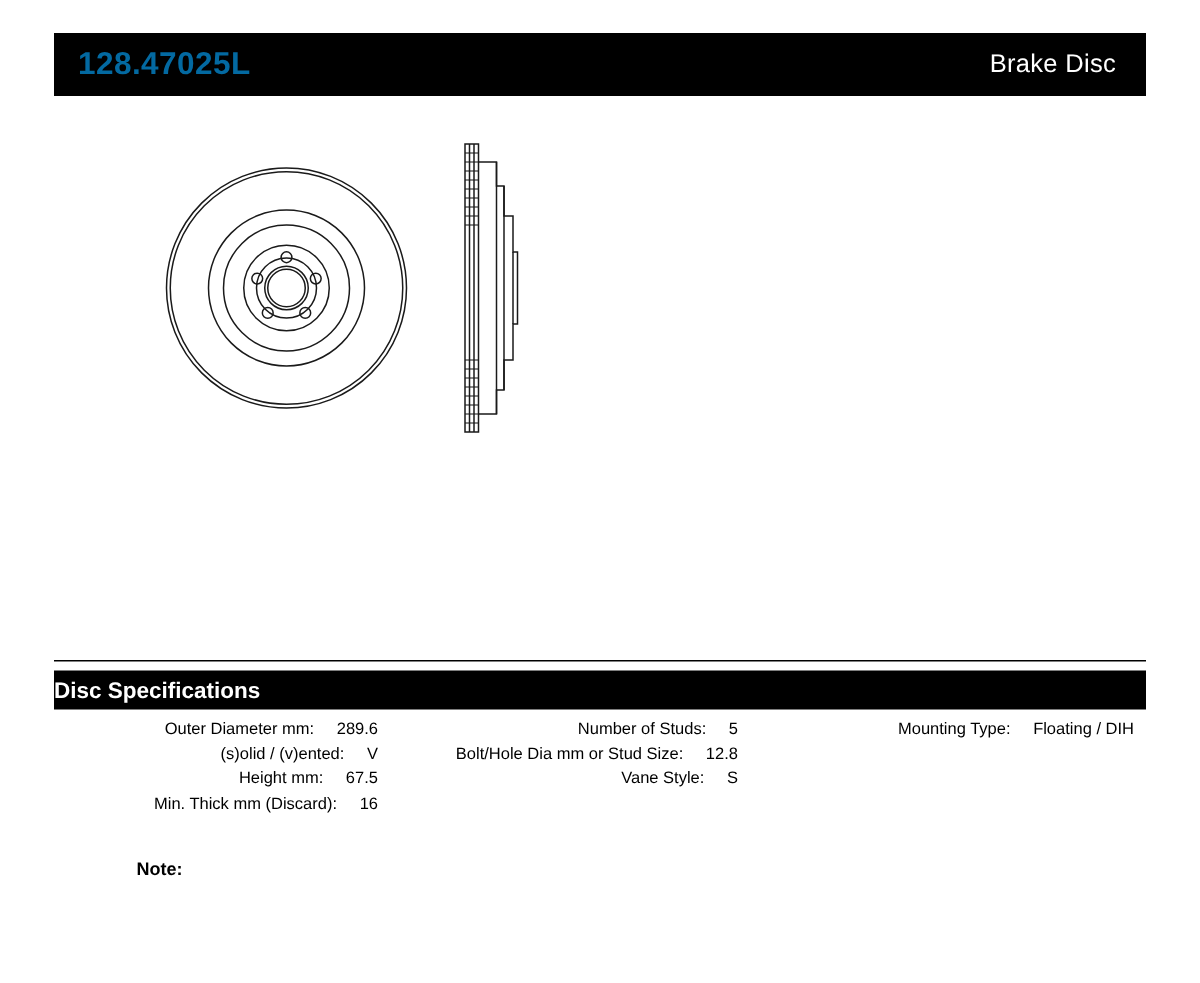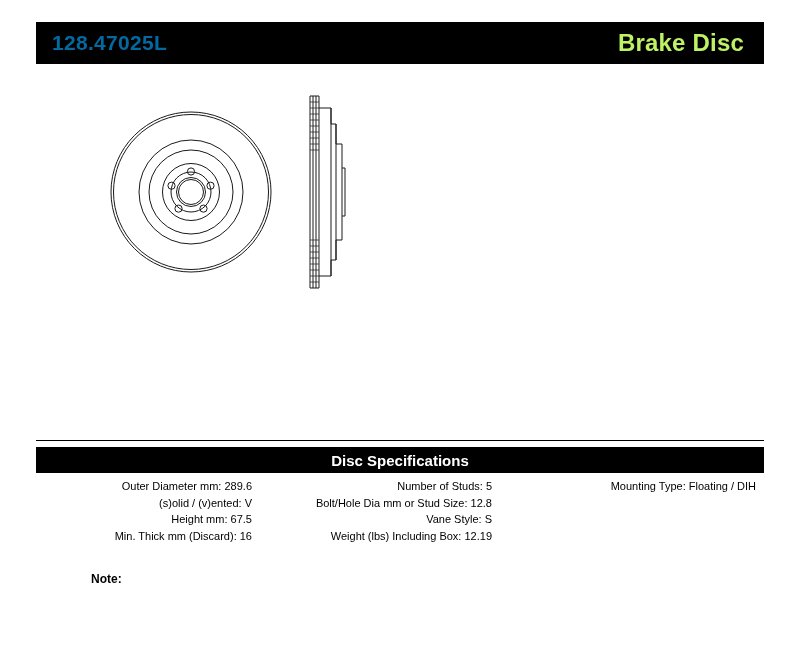--- a/index.html
+++ b/index.html
@@ -31,23 +31,23 @@
     padding: 0 16px;
   }
   .header-part-number {
     color: #0369a1;
     font-size: 21px;
     font-weight: bold;
     letter-spacing: 0.3px;
     white-space: nowrap;
   }
   .header-title {
-    color: #bef264;
-    font-size: 24px;
-    font-weight: bold;
+    color: #ffffff;
+    font-size: 17px;
+    font-weight: normal;
     letter-spacing: 0.2px;
     white-space: nowrap;
     padding-right: 4px;
   }
 
   
   .drawing-area {
     position: absolute;
     left: 36px;
     top: 80px;
@@ -59,21 +59,21 @@
   
   .spec-header-bar {
     position: absolute;
     left: 36px;
     top: 447px;
     width: 728px;
     height: 26px;
     background: #000000;
     display: flex;
     align-items: center;
-    justify-content: center;
+    justify-content: flex-start;
   }
   .spec-header-bar .spec-title {
     color: #ffffff;
     font-size: 15px;
     font-weight: bold;
   }
 
   .spec-divider-top {
     position: absolute;
     left: 36px;
@@ -111,20 +111,21 @@
     padding-right: 8px;
   }
   .spec-row {
     white-space: nowrap;
   }
   .spec-row .label {
     font-weight: normal;
   }
   .spec-row .value {
     font-weight: normal;
+    margin-left: 12px;
   }
 
   .note-row {
     position: absolute;
     left: 36px;
     top: 572px;
     width: 728px;
     font-size: 12px;
     font-weight: bold;
   }
@@ -233,24 +234,20 @@
       <span class="value">5</span>
     </div>
     <div class="spec-row">
       <span class="label">Bolt/Hole Dia mm or Stud Size:</span>
       <span class="value">12.8</span>
     </div>
     <div class="spec-row">
       <span class="label">Vane Style:</span>
       <span class="value">S</span>
     </div>
-    <div class="spec-row">
-      <span class="label">Weight (lbs) Including Box:</span>
-      <span class="value">12.19</span>
-    </div>
   </div>
 
   <div class="spec-col col3">
     <div class="spec-row">
       <span class="label">Mounting Type:</span>
       <span class="value">Floating / DIH</span>
     </div>
   </div>
 
 </div>

